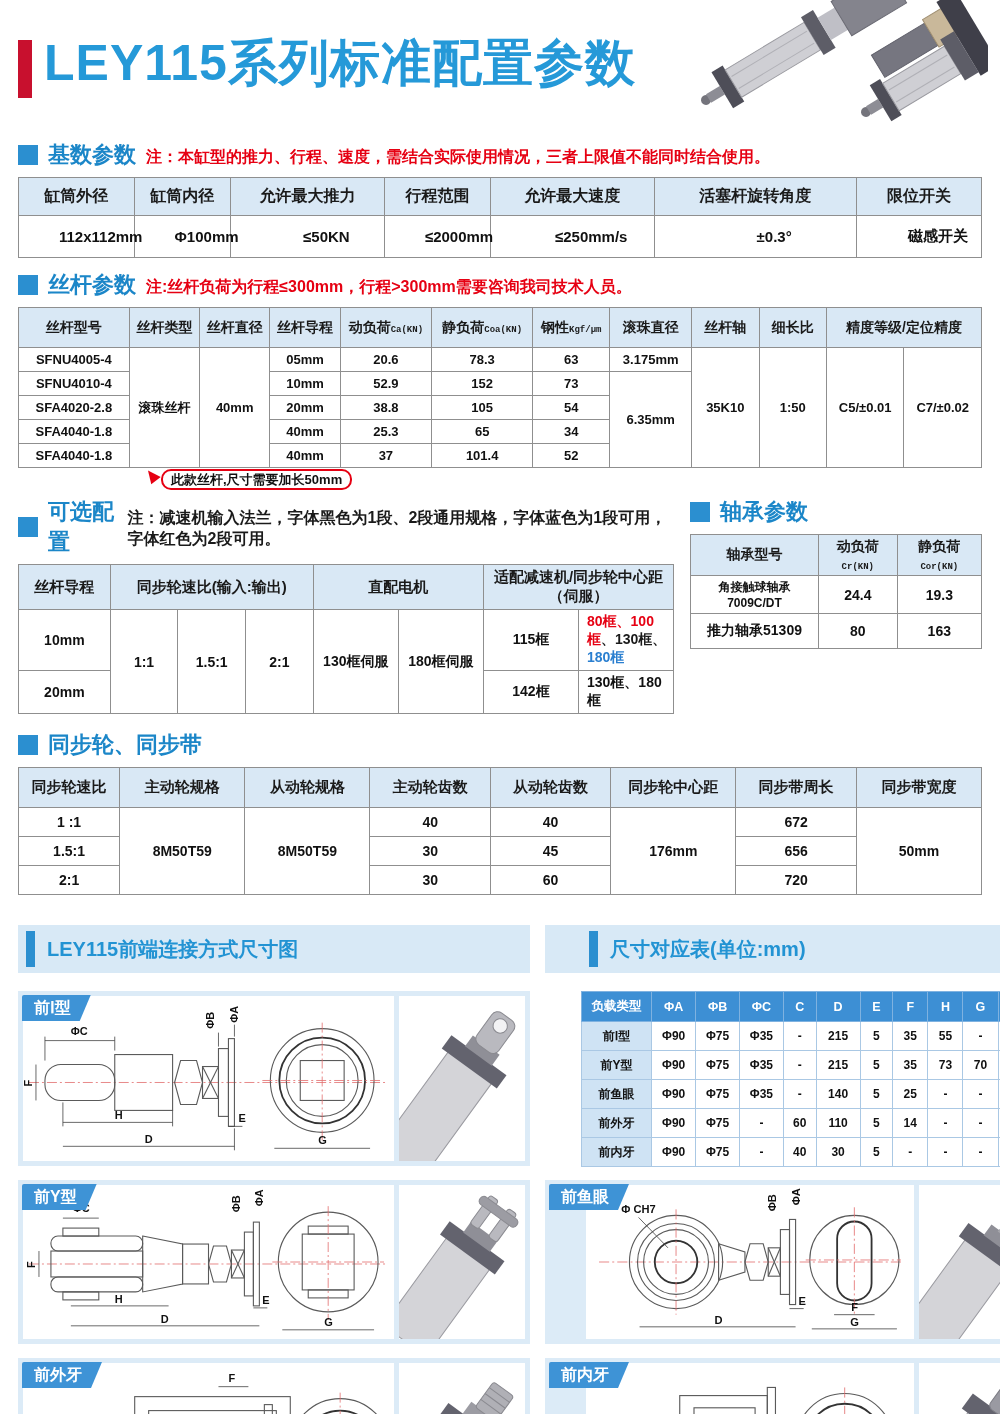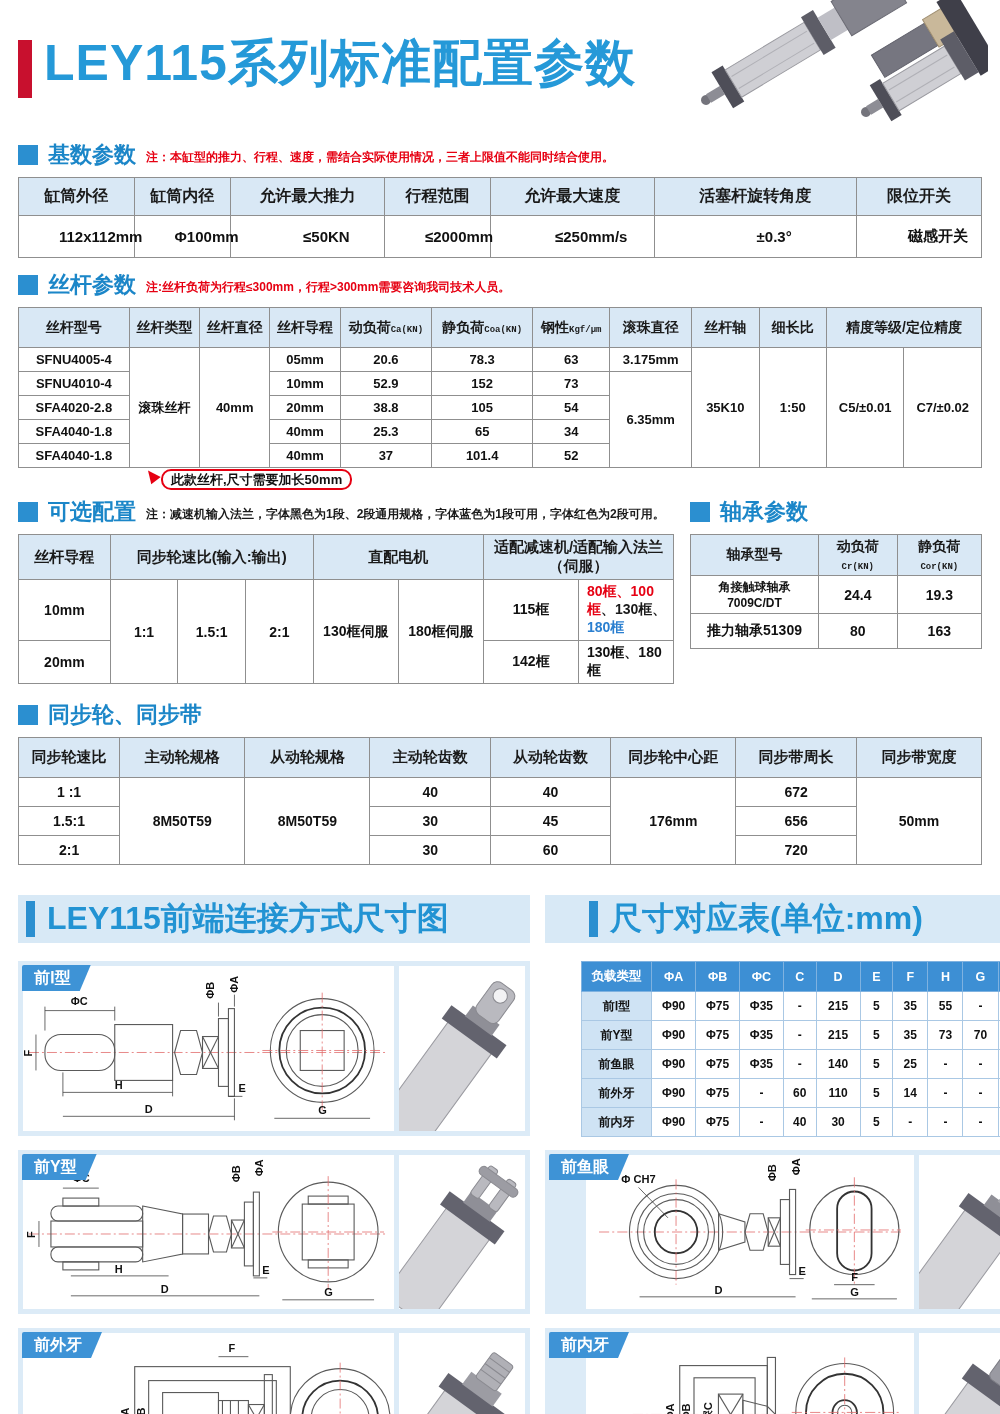--- a/index.html
+++ b/index.html
@@ -13,21 +13,21 @@
   
   .hero { position: relative; height: 128px; }
   .red-bar { position: absolute; left: 0; top: 40px; width: 14px; height: 58px; background: #c8102e; }
   .main-title { position: absolute; left: 26px; top: 30px; font-size: 50px; font-weight: bold; color: #2599d8; letter-spacing: 1px; }
   .products { position: absolute; right: -6px; top: 0; width: 300px; height: 128px; }
 
   
   .sec { display: flex; align-items: center; gap: 10px; margin: 12px 0 7px; }
   .sq { width: 20px; height: 20px; background: #2b8fd0; flex: 0 0 auto; }
   .sec-title { color: #1b86c8; font-size: 22px; font-weight: bold; }
-  .note { font-size: 12px; font-weight: bold; padding-top: 4px; }
+  .note { font-size: 16px; font-weight: bold; padding-top: 4px; }
   .note.red { color: #e60012; }
   .note.dark { color: #1a1a1a; }
 
   
   table { border-collapse: collapse; width: 100%; text-align: center; table-layout: fixed; }
   .t th, .t td { border: 1px solid #8f8f8f; padding: 3px 2px; }
   .t thead th { background: #d9e8f5; font-weight: bold; color: #1a1a1a; }
   .t tbody td { background: #fff; color: #111; }
   .base-t th { height: 38px; font-size: 16px; }
   .base-t td { height: 42px; font-size: 15px; font-weight: bold; padding-left: 40px; }
@@ -50,21 +50,21 @@
 
   .sync-t th { height: 40px; font-size: 15px; }
   .sync-t td { height: 29px; font-size: 14px; font-weight: bold; }
 
   
   .cols { display: flex; gap: 15px; margin-top: 6px; }
   .colL { width: 512px; flex: 0 0 auto; }
   .colR { width: 505px; flex: 0 0 auto; padding-left: 36px; }
   .bh { background: #d8e9f6; display: flex; align-items: center; height: 48px; margin-bottom: 12px; }
   .bh .bar { width: 9px; height: 36px; background: #2b8fd0; margin: 0 12px 0 8px; }
-  .bh .txt { color: #2293d3; font-size: 32px; font-weight: bold; }
+  .bh .txt { color: #2293d3; font-size: 20px; font-weight: bold; }
 
   .dims-t { font-size: 12px; }
   .dims-t th { background: #3d8fd4; color: #fff; border: 1px solid #7fb2e0; height: 30px; font-size: 12.5px; }
   .dims-t td { border: 1px solid #aac8e4; height: 29px; font-weight: bold; color: #111; background: #fff; }
   .dims-t td.rowhead { background: #cfe3f4; }
 
   .panel { background: #dcebf7; position: relative; display: flex; margin-bottom: 8px; }
   .panel .tag { position: absolute; top: 4px; left: 4px; background: #3e93d6; color: #fff; font-weight: bold; font-size: 16px; line-height: 1; padding: 5px 20px 5px 12px; clip-path: polygon(0 0, 100% 0, calc(100% - 11px) 100%, 0 100%); z-index: 2; border-radius: 2px 0 0 0; }
   .draw { background: #fff; margin: 5px; flex: 1; overflow: hidden; }
   .thumb { background: #fff; width: 126px; flex: 0 0 auto; margin: 5px 5px 5px 0; overflow: hidden; }
@@ -222,21 +222,21 @@
         <span class="sq"></span>
         <span class="sec-title">可选配置</span>
         <span class="note dark">注：减速机输入法兰，字体黑色为1段、2段通用规格，字体蓝色为1段可用，字体红色为2段可用。</span>
       </div>
       <table class="t opt-t">
         <thead>
           <tr>
             <th style="width:14%">丝杆导程</th>
             <th colspan="3" style="width:31%">同步轮速比(输入:输出)</th>
             <th colspan="2" style="width:26%">直配电机</th>
-            <th colspan="2">适配减速机/适配输入法兰（伺服）</th>
+            <th colspan="2">适配减速机/同步轮中心距（伺服）</th>
           </tr>
         </thead>
         <tbody>
           <tr>
             <td>10mm</td>
             <td rowspan="2" style="width:9.5%">1:1</td>
             <td rowspan="2" style="width:10.5%">1.5:1</td>
             <td rowspan="2" style="width:11%">2:1</td>
             <td rowspan="2" style="width:13%">130框伺服</td>
             <td rowspan="2" style="width:13%">180框伺服</td>

